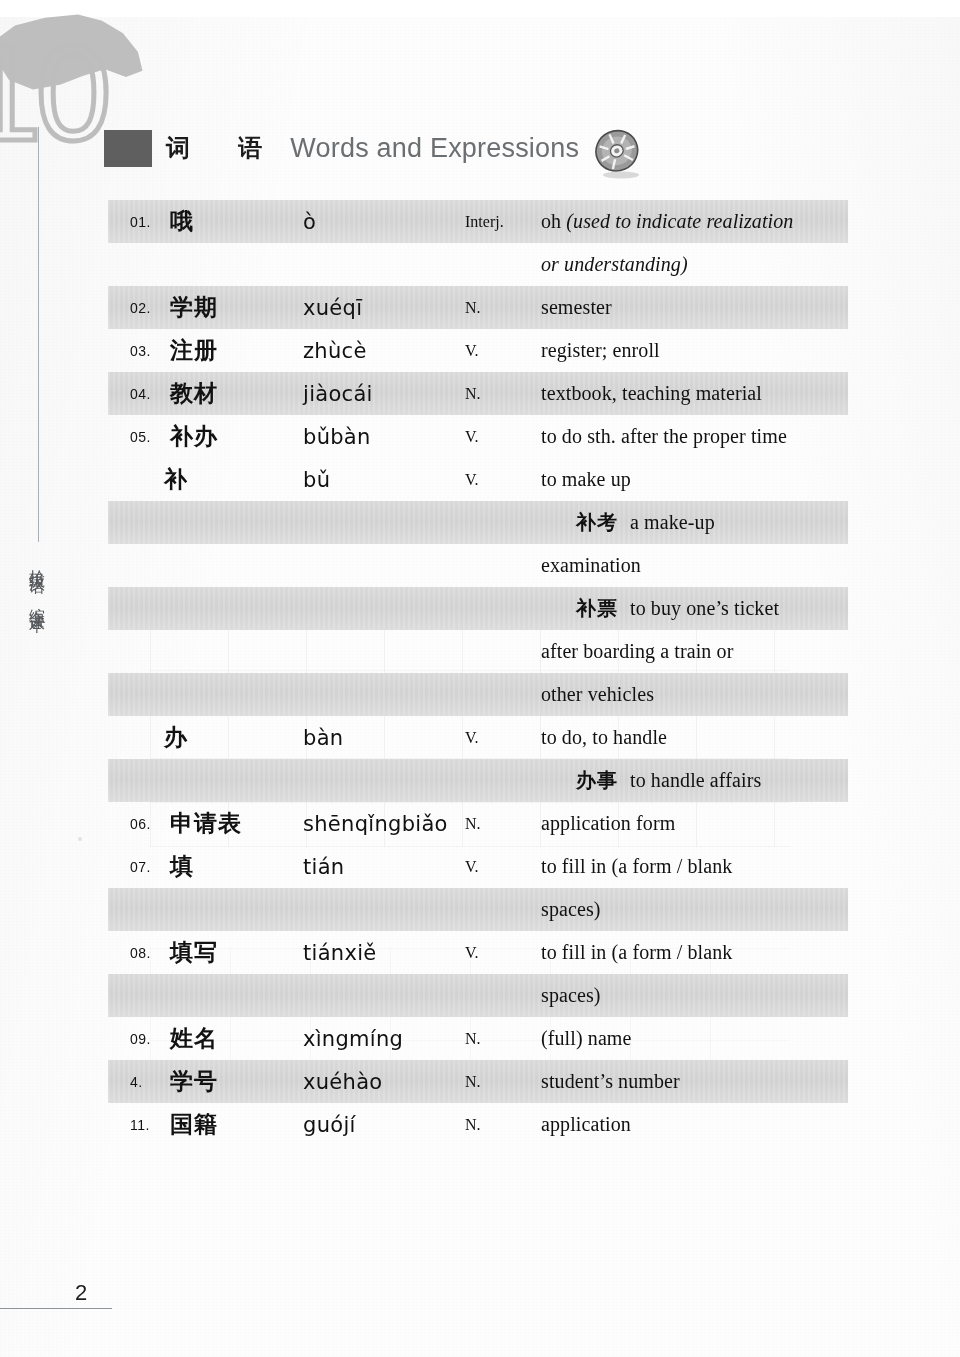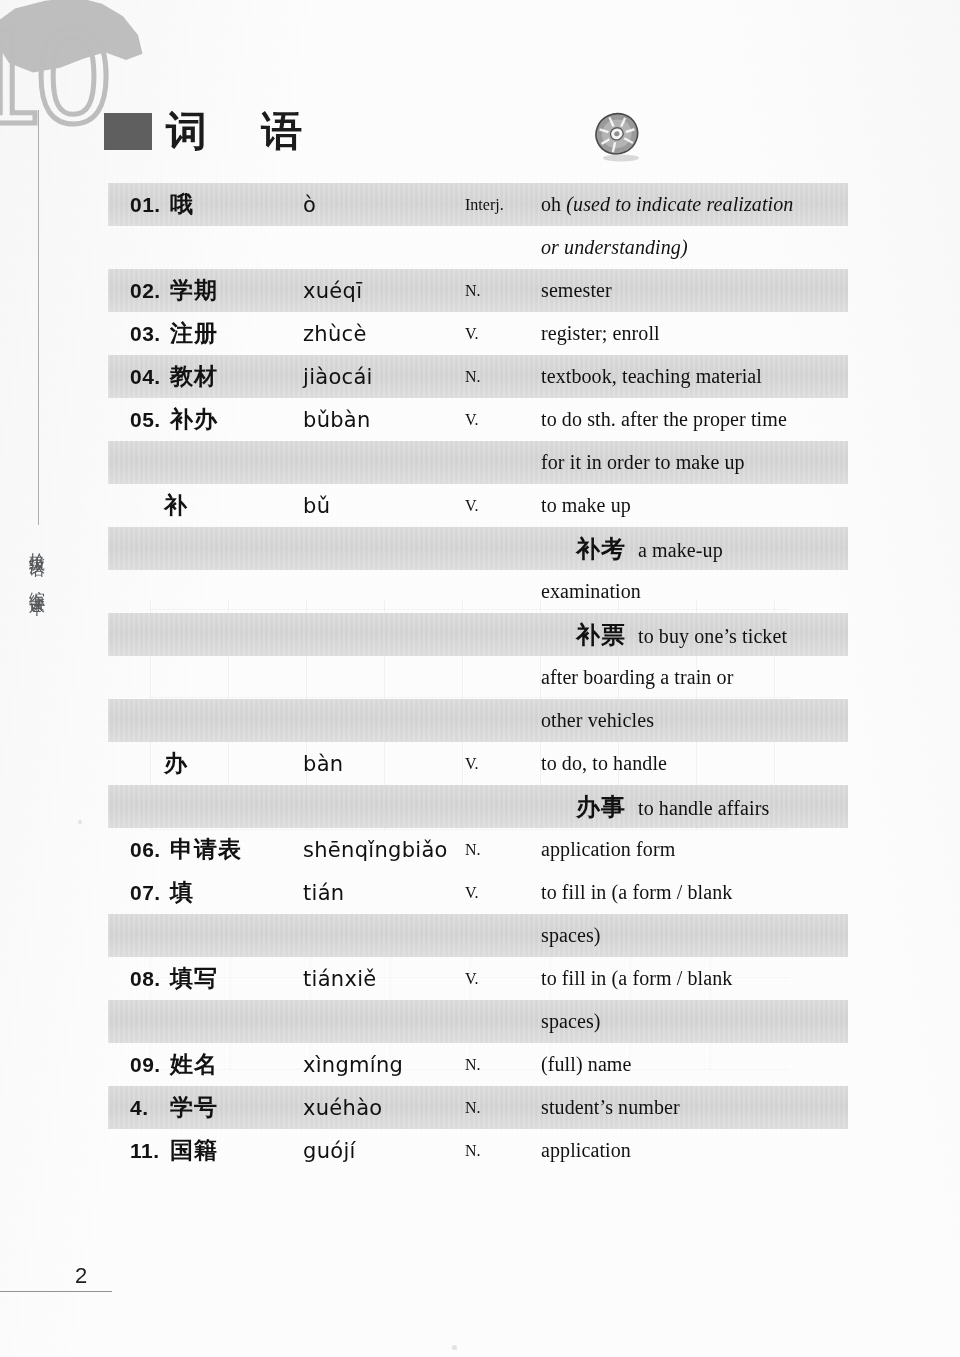--- a/index.html
+++ b/index.html
@@ -10,20 +10,21 @@
     position:relative;overflow:hidden;
     -webkit-font-smoothing:antialiased;
   }
   
   #page{
     position:absolute;inset:0;
     background:
       linear-gradient(100deg, rgba(0,0,0,0.022) 0%, rgba(0,0,0,0) 28%),
       linear-gradient(260deg, rgba(0,0,0,0.018) 0%, rgba(0,0,0,0) 22%),
       #fdfdfd;
+    margin-top: 17px;
   }
   .grain{
     position:absolute;inset:0;pointer-events:none;
     opacity:.5;
     background-image:
       repeating-linear-gradient(0deg, rgba(0,0,0,0.012) 0 1px, rgba(0,0,0,0) 1px 3px),
       repeating-linear-gradient(90deg, rgba(0,0,0,0.010) 0 1px, rgba(0,0,0,0) 1px 4px);
   }
   
   .bleed{
@@ -78,21 +79,21 @@
   .margin-text .mt2{ margin-top:18px; display:inline-block;}
 
   
   .hdr{position:absolute;left:104px;top:108px;height:46px;display:flex;align-items:center;}
   .hdr-square{
     width:48px;height:37px;background:#5f5f5f;margin-right:14px;
     filter:blur(.3px);
   }
   .hdr-cn{
     font-family:"DejaVu Sans",sans-serif;
-    font-weight:700;font-size:41px;color:#1b1b1b;
+    font-weight:700;font-size:24px;color:#1b1b1b;
     letter-spacing:20px;margin-right:8px;white-space:nowrap;
   }
   .hdr-en{
     font-family:"Liberation Sans",sans-serif;
     font-size:27px;color:#6c6f72;letter-spacing:.2px;white-space:nowrap;
   }
   .cd-icon{position:absolute;left:588px;top:104px;width:56px;height:62px;}
 
   
   .voc{position:absolute;left:108px;top:183px;width:740px;}
@@ -105,21 +106,21 @@
     background:linear-gradient(180deg,#d9d9d9 0%,#d2d2d2 48%,#dcdcdc 100%);
   }
   .line.band::after{
     content:"";position:absolute;inset:0;pointer-events:none;opacity:.5;
     background-image:repeating-linear-gradient(90deg, rgba(255,255,255,.30) 0 2px, rgba(0,0,0,0) 2px 5px);
   }
   .cell{position:relative;z-index:2;}
   .c-num{
     position:absolute;left:22px;
     font-family:"Liberation Sans",sans-serif;
-    font-weight:700;font-size:21px;color:#131313;letter-spacing:.5px;
+    font-weight:400;font-size:14px;color:#131313;letter-spacing:.5px;
   }
   .c-cn{
     position:absolute;left:62px;
     font-family:"DejaVu Sans",sans-serif;
     font-weight:700;font-size:23px;color:#121212;letter-spacing:1px;
     white-space:nowrap;
   }
   .c-cn.sub{left:56px;}
   .c-py{
     position:absolute;left:195px;
@@ -131,21 +132,21 @@
     font-family:"Liberation Serif",serif;
     font-size:16px;color:#111111;white-space:nowrap;
   }
   .c-en{
     position:absolute;left:433px;
     font-family:"Liberation Serif",serif;
     font-size:20px;color:#111111;white-space:nowrap;letter-spacing:.1px;
   }
   .ex-cn{
     font-family:"DejaVu Sans",sans-serif;
-    font-weight:700;font-size:24px;letter-spacing:1px;
+    font-weight:700;font-size:20px;letter-spacing:1px;
   }
   .ex-gap{display:inline-block;width:12px;}
   .c-en.indent{left:468px;}
 
   
   .foot-rule{
     position:absolute;left:0;top:1291px;width:112px;height:1px;background:#8e9398;
   }
   .foot-num{
     position:absolute;left:75px;top:1263px;
@@ -167,20 +168,21 @@
 
   <div class="margin-rule"></div>
   <div class="margin-text">
     <span>拾级汉语</span>
     <span class="mt2">综合课本</span>
   </div>
 
   <div class="hdr">
     <div class="hdr-square"></div>
     <div class="hdr-cn">词 语</div>
+    <div class="hdr-en">Words and Expressions</div>
   </div>
 
   <svg class="cd-icon" viewBox="0 0 56 62">
     <g transform="rotate(-24 28 28)">
       <ellipse cx="28" cy="30" rx="21" ry="20" fill="#9a9a9a"></ellipse>
       <ellipse cx="28" cy="30" rx="21" ry="20" fill="none" stroke="#4a4a4a" stroke-width="1.6"></ellipse>
       <ellipse cx="28" cy="30" rx="15" ry="14.2" fill="#c9c9c9" opacity=".55"></ellipse>
       <g stroke="#ffffff" stroke-width="2.4" opacity=".85">
         <line x1="28" y1="12" x2="28" y2="22"></line>
         <line x1="14" y1="19" x2="21" y2="25"></line>
@@ -228,23 +230,20 @@
         <span class="cell c-pos">N.</span>
         <span class="cell c-en"><span>textbook, teaching material</span></span>
       </div>
       <div class="line">
         <span class="cell c-num">05.</span>
         <span class="cell c-cn">补办</span>
         <span class="cell c-py">bǔbàn</span>
         <span class="cell c-pos">V.</span>
         <span class="cell c-en"><span>to do sth. after the proper time</span></span>
       </div>
-      <div class="line band">
-        <span class="cell c-en"><span>for it in order to make up</span></span>
-      </div>
       <div class="line">
         <span class="cell c-cn sub">补</span>
         <span class="cell c-py">bǔ</span>
         <span class="cell c-pos">V.</span>
         <span class="cell c-en"><span>to make up</span></span>
       </div>
       <div class="line band">
         <span class="cell c-en indent"><span class="ex-cn">补考</span><span class="ex-gap"></span><span>a make-up</span></span>
       </div>
       <div class="line">

